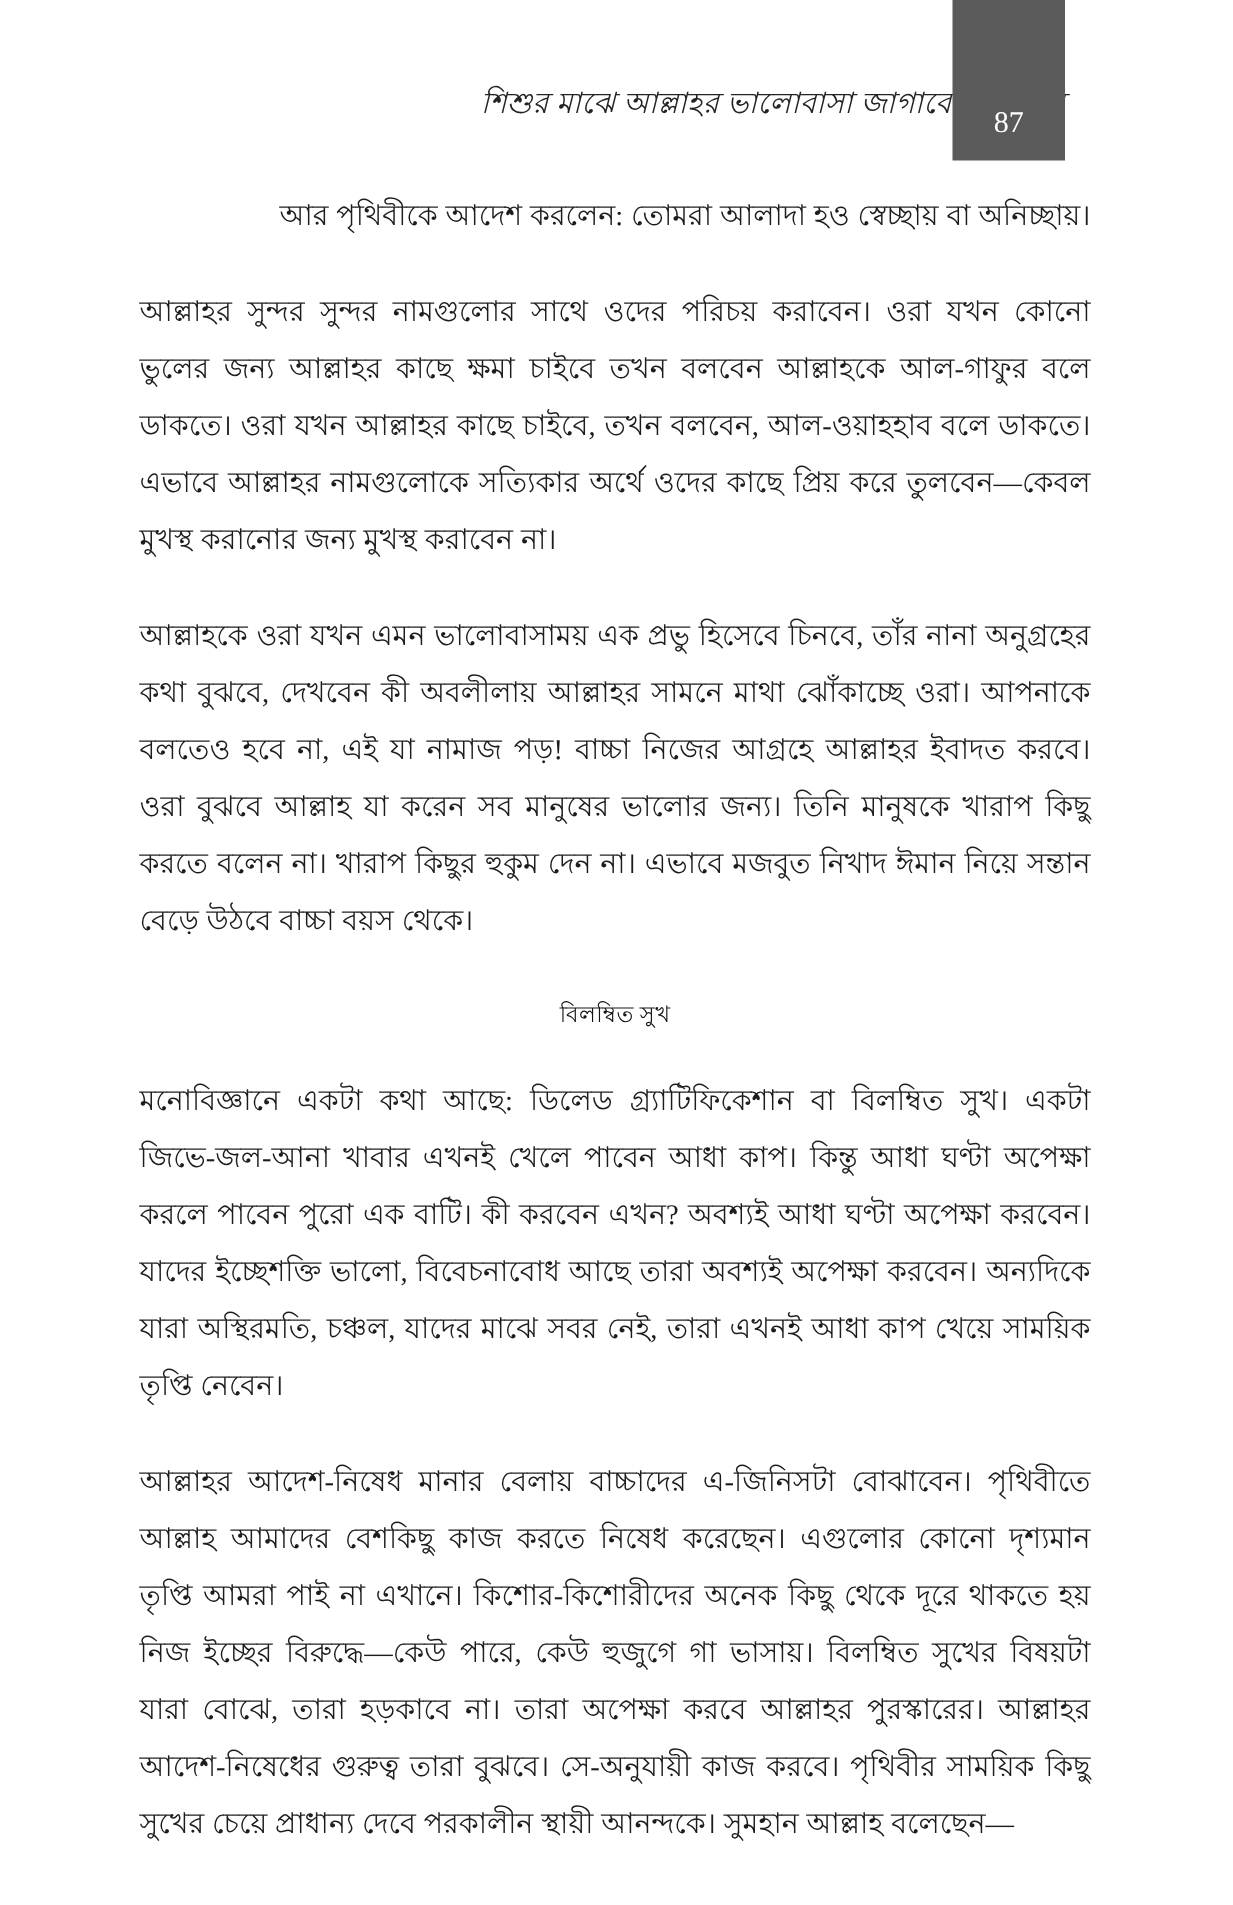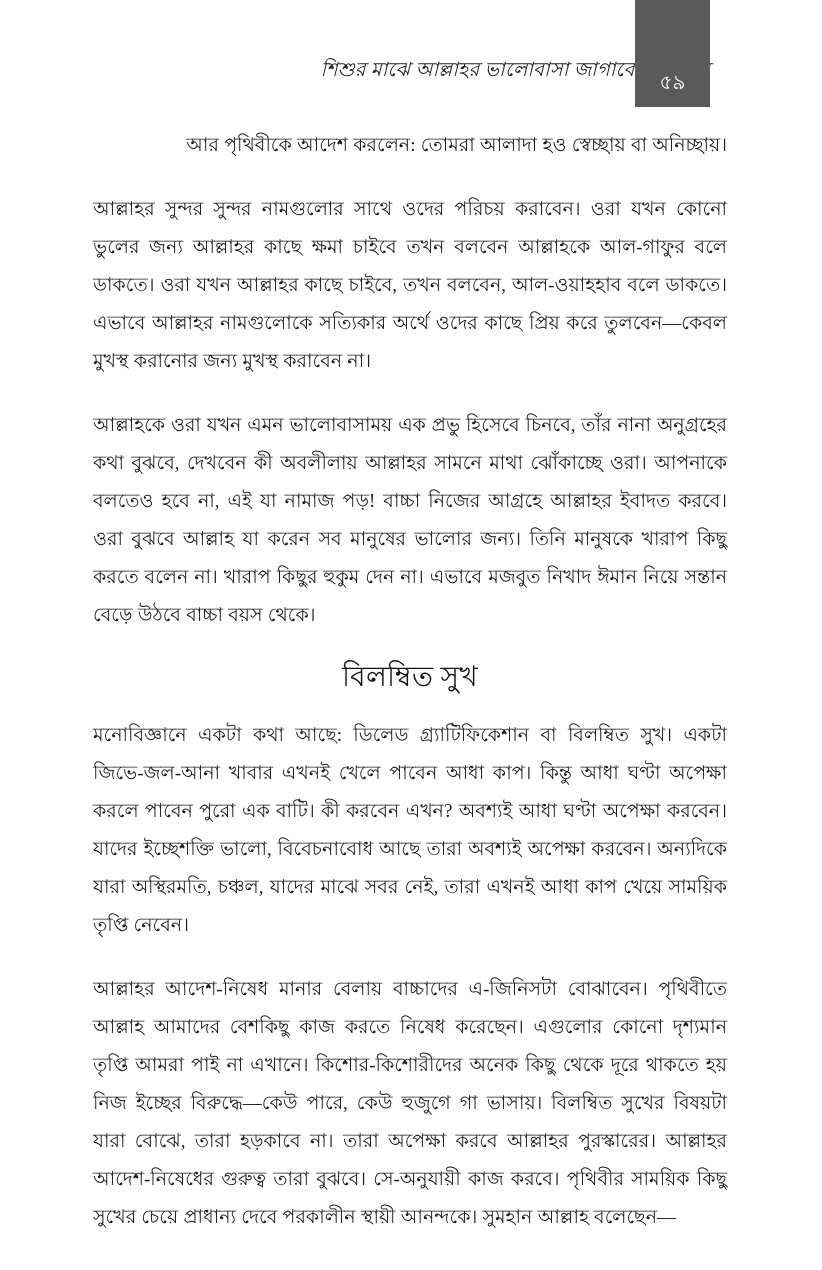--- a/index.html
+++ b/index.html
@@ -95,37 +95,37 @@
   }
 
   p.body-par:last-child {
     margin-bottom: 0;
   }
 
   h2.section-heading {
     margin: 20px 0 22px 0;
     text-align: center;
     font-family: "Liberation Serif", "DejaVu Serif", serif;
-    font-size: 28px;
+    font-size: 15px;
     font-weight: 400;
     line-height: 34px;
     color: #141414;
     letter-spacing: 0.3px;
   }
 </style>
 </head>
 <body>
 
 <div class="page">
 
   <div class="header-band">
     <div class="running-head">শিশুর মাঝে আল্লাহর ভালোবাসা জাগাবেন যেভাবে</div>
 
     <div class="folio-box">
-      <div class="folio-number">৫৯</div>
+      <div class="folio-number">87</div>
     </div>
   </div>
 
   <div class="text-column">
 
     <p class="body-par flush">আর পৃথিবীকে আদেশ করলেন: তোমরা আলাদা হও স্বেচ্ছায় বা অনিচ্ছায়।</p>
 
     <p class="body-par">আল্লাহর সুন্দর সুন্দর নামগুলোর সাথে ওদের পরিচয় করাবেন। ওরা যখন কোনো ভুলের জন্য আল্লাহর কাছে ক্ষমা চাইবে তখন বলবেন আল্লাহকে আল-গাফুর বলে ডাকতে। ওরা যখন আল্লাহর কাছে চাইবে, তখন বলবেন, আল-ওয়াহহাব বলে ডাকতে। এভাবে আল্লাহর নামগুলোকে সত্যিকার অর্থে ওদের কাছে প্রিয় করে তুলবেন—কেবল মুখস্থ করানোর জন্য মুখস্থ করাবেন না।</p>
 
     <p class="body-par">আল্লাহকে ওরা যখন এমন ভালোবাসাময় এক প্রভু হিসেবে চিনবে, তাঁর নানা অনুগ্রহের কথা বুঝবে, দেখবেন কী অবলীলায় আল্লাহর সামনে মাথা ঝোঁকাচ্ছে ওরা। আপনাকে বলতেও হবে না, এই যা নামাজ পড়! বাচ্চা নিজের আগ্রহে আল্লাহর ইবাদত করবে। ওরা বুঝবে আল্লাহ যা করেন সব মানুষের ভালোর জন্য। তিনি মানুষকে খারাপ কিছু করতে বলেন না। খারাপ কিছুর হুকুম দেন না। এভাবে মজবুত নিখাদ ঈমান নিয়ে সন্তান বেড়ে উঠবে বাচ্চা বয়স থেকে।</p>

